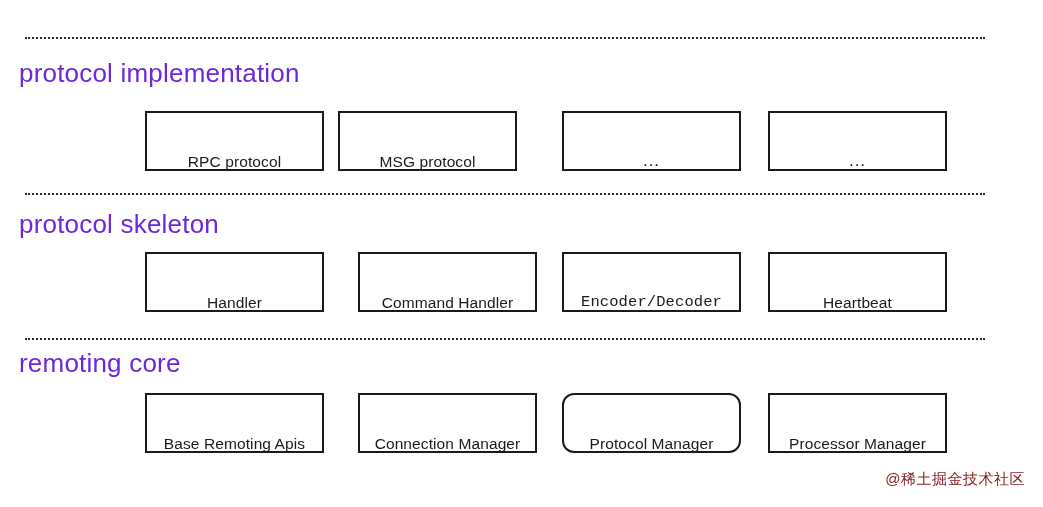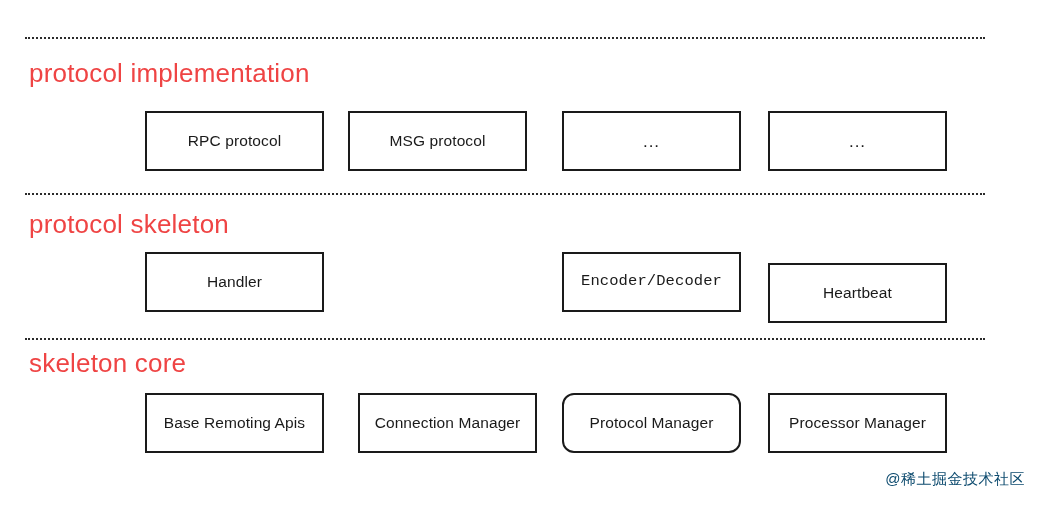--- a/index.html
+++ b/index.html
@@ -28,46 +28,46 @@
   .separator {
     position: absolute;
     left: 25px;
     width: 960px;
     height: 0;
     border-top: 2px dotted #2b2b2b;
   }
 
   .layer-title {
     position: absolute;
-    left: 29px;
+    left: 19px;
     font-size: 26px;
     font-weight: 400;
     line-height: 1;
     letter-spacing: 0.2px;
-    color: #ef4444;
+    color: #6d28d9;
     white-space: nowrap;
   }
 
   .box-row {
     position: absolute;
     left: 0;
     width: 1043px;
     height: 60px;
   }
 
   .box {
     position: absolute;
     top: 0;
     width: 179px;
     height: 60px;
     box-sizing: border-box;
     border: 2px solid #1a1a1a;
     background: #ffffff;
     display: flex;
-    align-items: center;
+    align-items: flex-end;
     justify-content: center;
   }
 
   .box-label {
     font-size: 15.5px;
     line-height: 1;
     color: #1a1a1a;
     white-space: nowrap;
     letter-spacing: 0.1px;
   }
@@ -81,60 +81,63 @@
   .col-0 { left: 145px; }
   .col-1 { left: 358px; }
   .col-2 { left: 562px; }
   .col-3 { left: 768px; }
 
   .watermark {
     position: absolute;
     right: 18px;
     bottom: 18px;
     font-size: 15px;
-    color: #0c4a6e;
+    color: #7f1d1d;
     white-space: nowrap;
     letter-spacing: 0.5px;
   }
 </style>
 </head>
 <body>
 
 <div id="diagram">
     <div class="separator" style="top: 37px;"></div>
     <div class="layer-title" style="top: 60px;">protocol implementation</div>
     <div class="box-row" style="top: 111px;">
       <div class="box col-0" style="left: 145px;">
         <span class="box-label">RPC protocol</span>
       </div>
-      <div class="box col-1" style="left: 348px;">
+      <div class="box col-1" style="left: 338px;">
         <span class="box-label">MSG protocol</span>
       </div>
       <div class="box col-2" style="left: 562px;">
         <span class="box-label ellipsis">...</span>
       </div>
       <div class="box col-3" style="left: 768px;">
         <span class="box-label ellipsis">...</span>
       </div>
     </div>
     <div class="separator" style="top: 193px;"></div>
     <div class="layer-title" style="top: 205px; margin-top: 6px;">protocol skeleton</div>
     <div class="box-row" style="top: 252px;">
       <div class="box col-0" style="left: 145px;">
         <span class="box-label">Handler</span>
       </div>
+      <div class="box col-1" style="left: 358px;">
+        <span class="box-label">Command Handler</span>
+      </div>
       <div class="box col-2" style="left: 562px; font-family: Liberation Mono, monospace;">
         <span class="box-label">Encoder/Decoder</span>
       </div>
-      <div class="box col-3" style="left: 768px; margin-top: 11px;">
+      <div class="box col-3" style="left: 768px;">
         <span class="box-label">Heartbeat</span>
       </div>
     </div>
     <div class="separator" style="top: 338px;"></div>
-    <div class="layer-title" style="top: 350px;">skeleton core</div>
+    <div class="layer-title" style="top: 350px;">remoting core</div>
     <div class="box-row" style="top: 393px;">
       <div class="box col-0" style="left: 145px;">
         <span class="box-label">Base Remoting Apis</span>
       </div>
       <div class="box col-1" style="left: 358px;">
         <span class="box-label">Connection Manager</span>
       </div>
       <div class="box col-2" style="left: 562px; border-radius: 12px;">
         <span class="box-label">Protocol Manager</span>
       </div>

